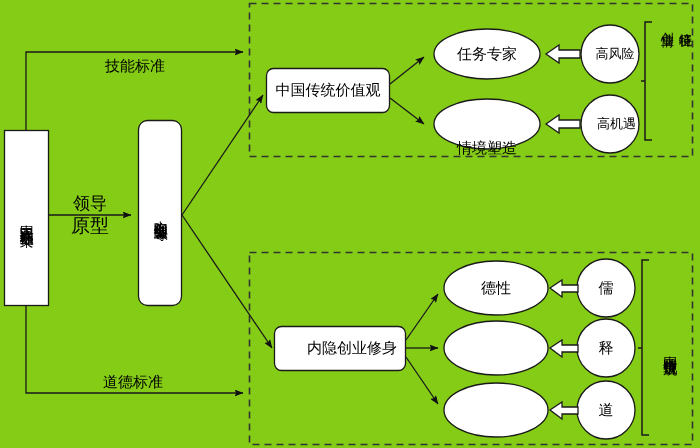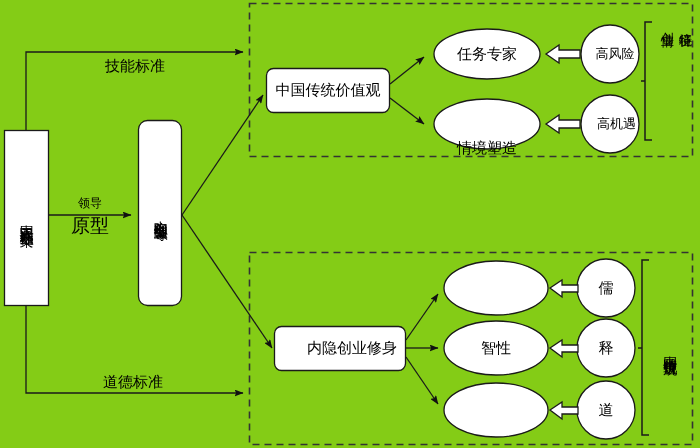--- a/index.html
+++ b/index.html
@@ -94,37 +94,37 @@
   </svg>
 
   <div class="lbl vtext ctr" style="left:4px;top:130px;width:45px;height:176px;font-size:14px;">中国人双元认知框架</div>
 
   <div class="lbl vtext ctr" style="left:138px;top:121px;width:45px;height:185px;font-size:14px;">内隐创业型领导</div>
 
   <div class="lbl ctr" style="left:80px;top:56px;width:110px;height:20px;font-size:15px;">技能标准</div>
 
   <div class="lbl ctr" style="left:78px;top:372px;width:110px;height:20px;font-size:15px;">道德标准</div>
 
-  <div class="lbl ctr" style="left:60px;top:194px;width:60px;height:20px;font-size:12px;">领导</div>
+  <div class="lbl ctr" style="left:60px;top:194px;width:60px;height:20px;font-size:17px;">领导</div>
   <div class="lbl ctr" style="left:60px;top:216px;width:60px;height:20px;font-size:19px;">原型</div>
 
   <div class="lbl ctr" style="left:266px;top:79px;width:124px;height:22px;font-size:15px;">中国传统价值观</div>
 
   <div class="lbl ctr" style="left:434px;top:43px;width:106px;height:22px;font-size:15px;text-align:center;">任务专家</div>
   <div class="lbl ctr" style="left:434px;top:113px;width:106px;height:22px;font-size:15px;margin-top:24px;">情境塑造</div>
 
   <div class="lbl ctr" style="left:581px;top:44px;width:68px;height:20px;font-size:13px;">高风险</div>
   <div class="lbl ctr" style="left:581px;top:114px;width:71px;height:20px;font-size:13px;">高机遇</div>
 
   <div class="lbl vtext" style="left:656px;top:22px;width:18px;height:120px;font-size:13px;">创业情</div>
   <div class="lbl vtext" style="left:674px;top:22px;width:18px;height:120px;font-size:13px;">境特征</div>
 
   <div class="lbl ctr" style="left:274px;top:337px;width:156px;height:22px;font-size:15px;">内隐创业修身</div>
 
-  <div class="lbl ctr" style="left:444px;top:337px;width:104px;height:22px;font-size:15px;">智性</div>
+  <div class="lbl ctr" style="left:444px;top:277px;width:104px;height:22px;font-size:15px;">德性</div>
 
   <div class="lbl ctr" style="left:577px;top:277px;width:58px;height:22px;font-size:15px;">儒</div>
   <div class="lbl ctr" style="left:577px;top:337px;width:58px;height:22px;font-size:15px;">释</div>
   <div class="lbl ctr" style="left:577px;top:399px;width:58px;height:22px;font-size:15px;">道</div>
 
   <div class="lbl vtext ctr" style="left:660px;top:260px;width:20px;height:176px;font-size:14px;">中国传统价值观</div>
 
 </div>
 
 </body></html>

